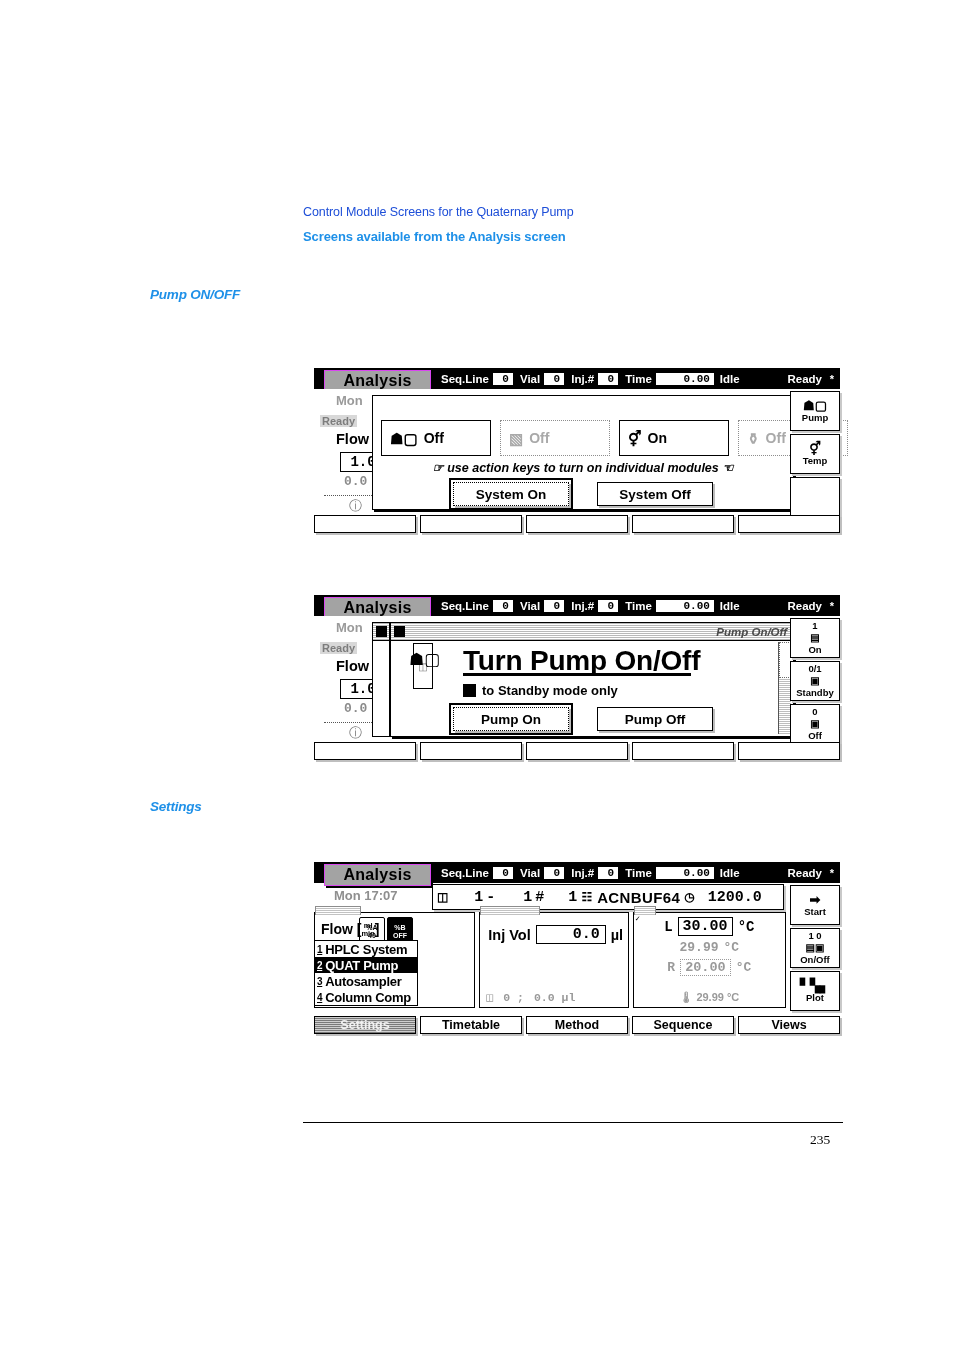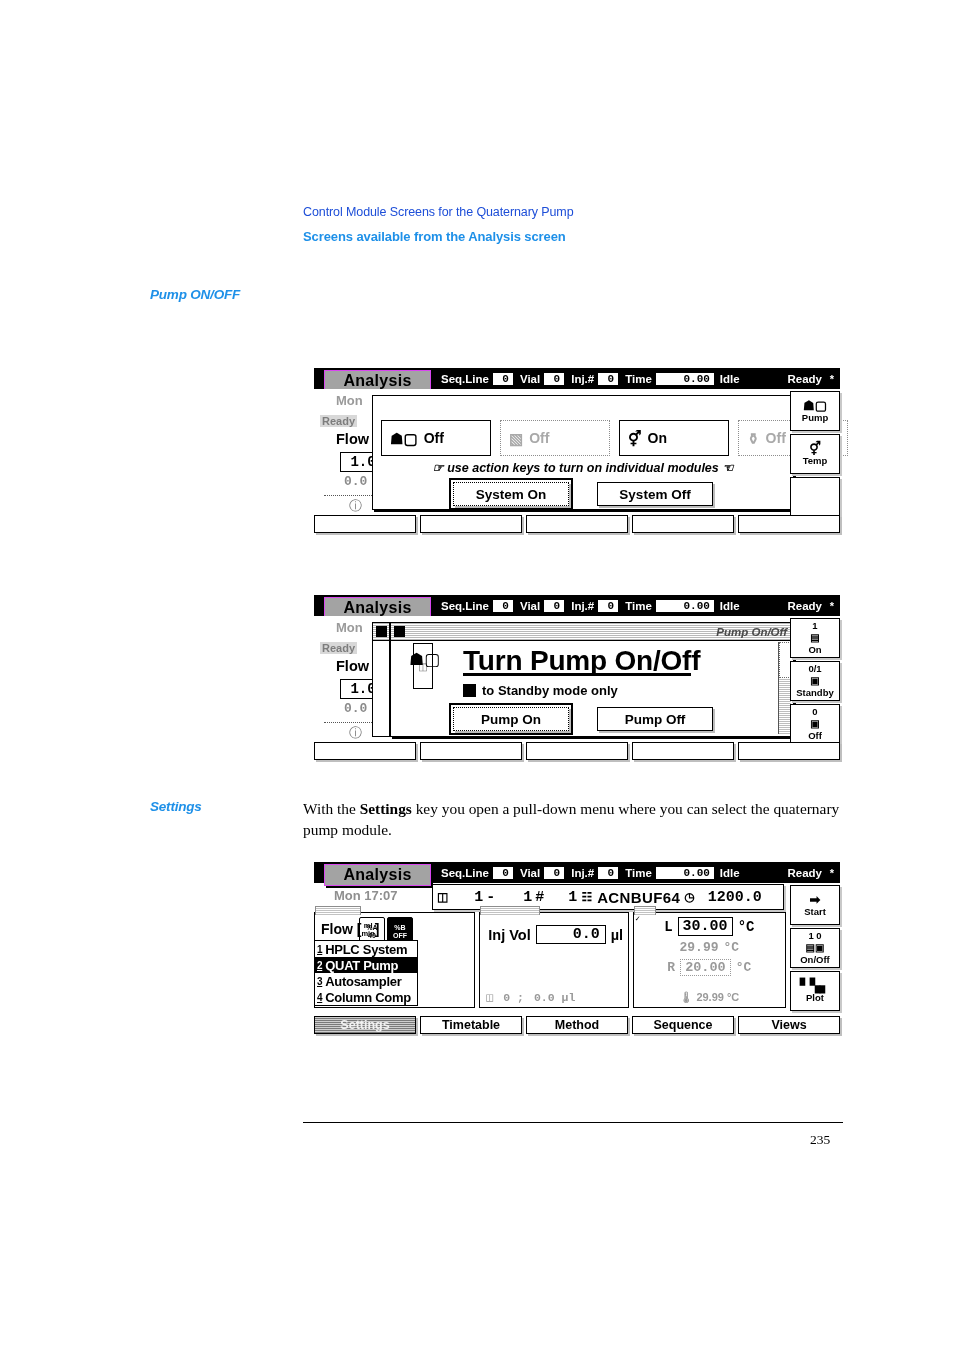--- a/index.html
+++ b/index.html
@@ -590,21 +590,20 @@
 <body>
 
 <div class="page">
 
   <div class="hdr-line1">Control Module Screens for the Quaternary Pump</div>
   <div class="hdr-line2">Screens available from the Analysis screen</div>
 
   <div class="margin-label ml-pump">Pump ON/OFF</div>
 
   <div class="margin-label ml-settings">Settings</div>
-  <div class="body-par bp-2">With the <b>Settings</b> key you open a pull-down menu where you can select the quaternary pump module.</div>
 
   <div class="page-rule"></div>
   <div class="page-num">235</div>
 
   <div class="lcd" id="screen1">
     <div class="lcd-body">
 
       <div class="titlebar">
         <div class="tb-analysis">Analysis</div>
         <div class="tb-fields">

